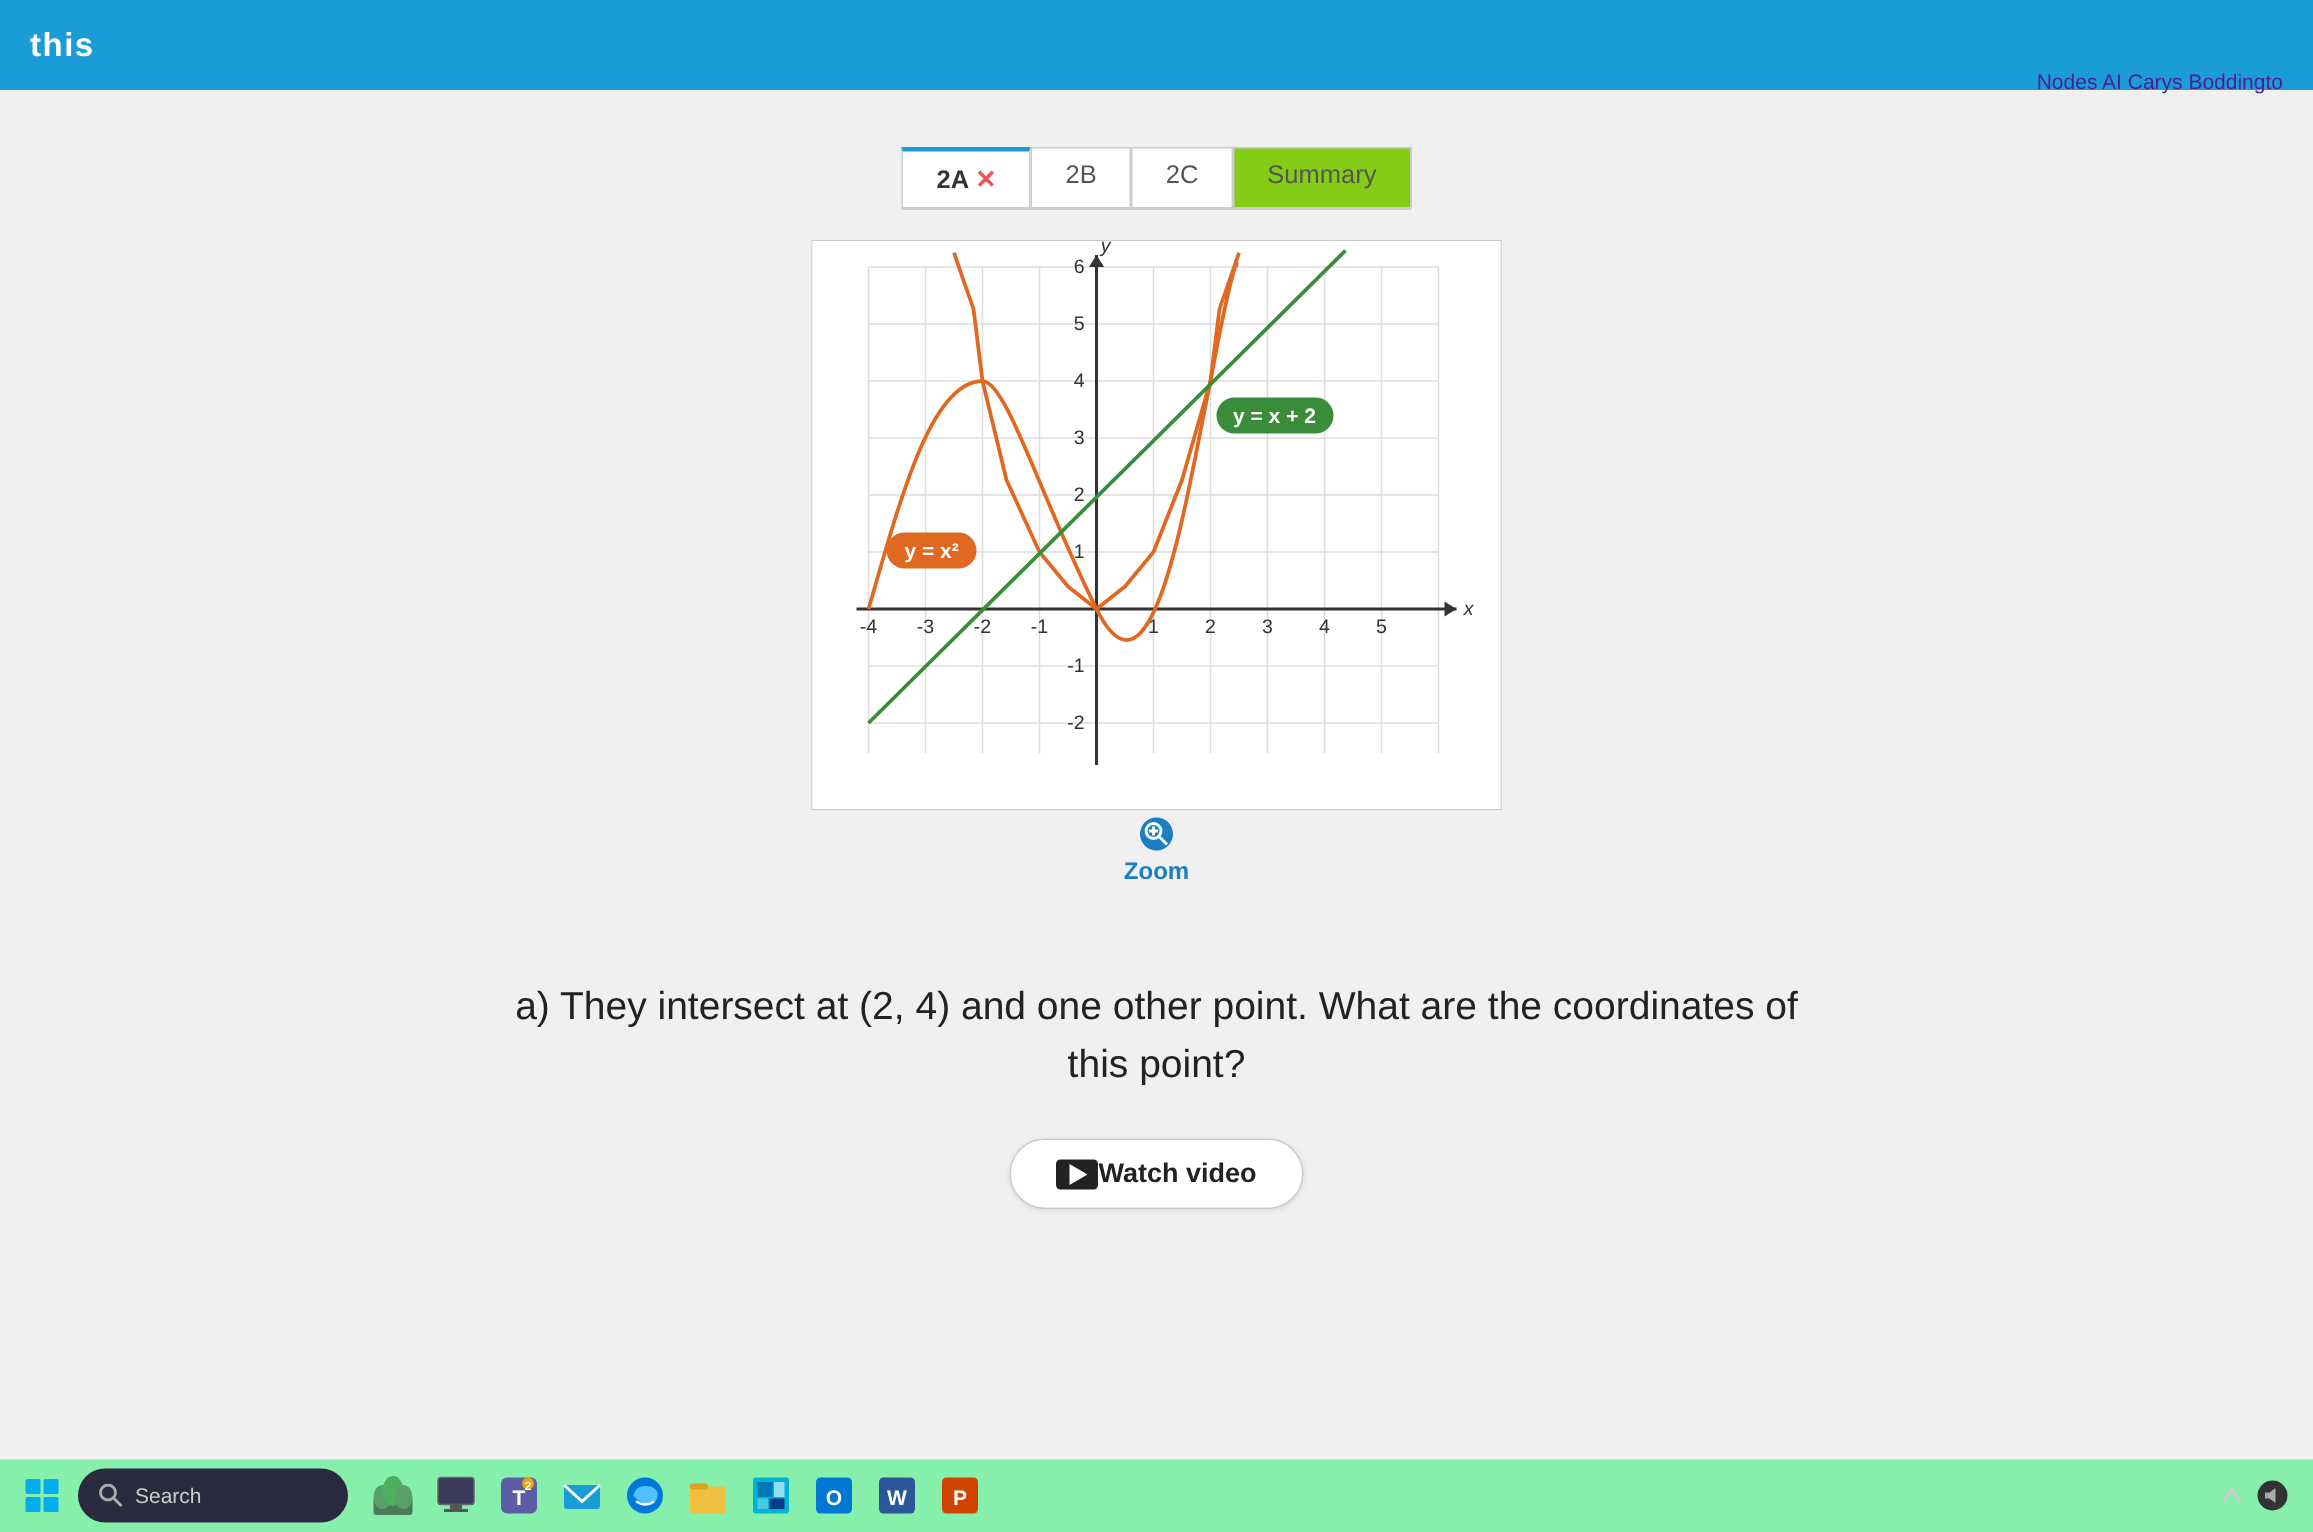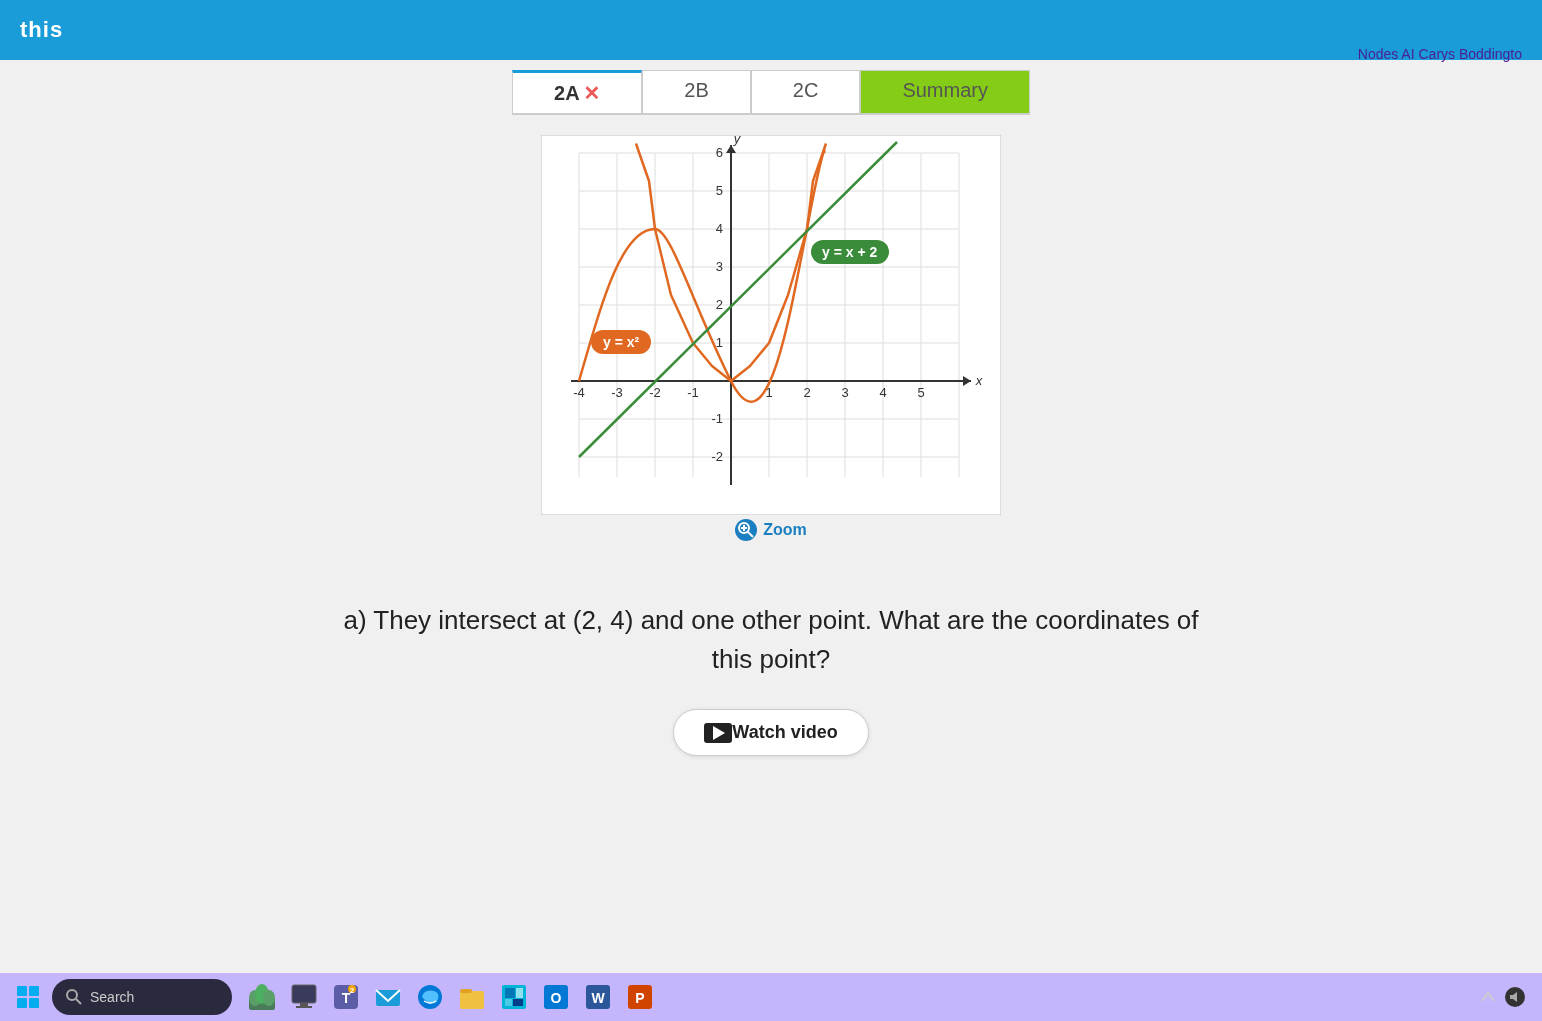--- a/index.html
+++ b/index.html
@@ -50,29 +50,30 @@
 
     
     .tab-bar {
       display: flex;
       flex-direction: row;
       gap: 0;
       margin-bottom: 20px;
       border-bottom: 2px solid #ccc;
     }
     .tab {
-      padding: 8px 41px;
-      font-size: 20px;
+      padding: 8px 22px;
+      font-size: 17px;
       font-weight: 500;
       cursor: pointer;
       color: #555;
       border: 1px solid #ccc;
       border-bottom: none;
       background: #fff;
       position: relative;
+      margin-top: 28px;
     }
     .tab.active {
       background: #fff;
       color: #333;
       border-top: 3px solid #1a9cd8;
       font-weight: 600;
     }
     .tab .x-mark {
       color: #e55;
       font-weight: bold;
@@ -87,20 +88,21 @@
       display: flex;
       align-items: center;
       gap: 6px;
       background: none;
       border: none;
       color: #1a7fc1;
       font-size: 16px;
       font-weight: 600;
       cursor: pointer;
       margin-bottom: 20px;
+      flex-direction: column;
     }
     .zoom-icon {
       width: 22px;
       height: 22px;
       border-radius: 50%;
       background: #1a7fc1;
       display: flex;
       align-items: center;
       justify-content: center;
       color: white;
@@ -150,21 +152,21 @@
       border-left: 12px solid white;
       margin-left: 2px;
     }
 
     
     .taskbar {
       position: absolute;
       bottom: 0;
       width: 100%;
       height: 48px;
-      background: #c4b5fd;
+      background: #86efac;
       display: flex;
       align-items: center;
       padding: 0 8px;
       gap: 4px;
     }
     .taskbar-start {
       width: 40px;
       height: 40px;
       display: flex;
       align-items: center;

